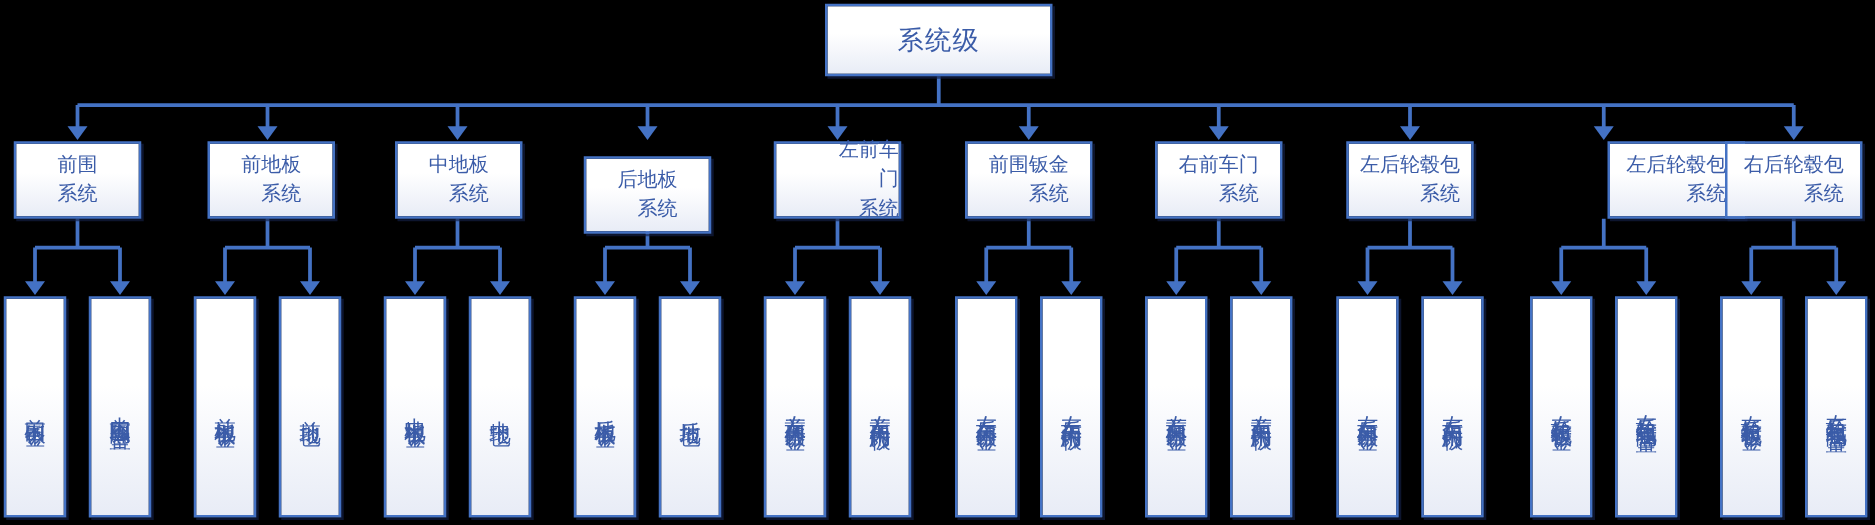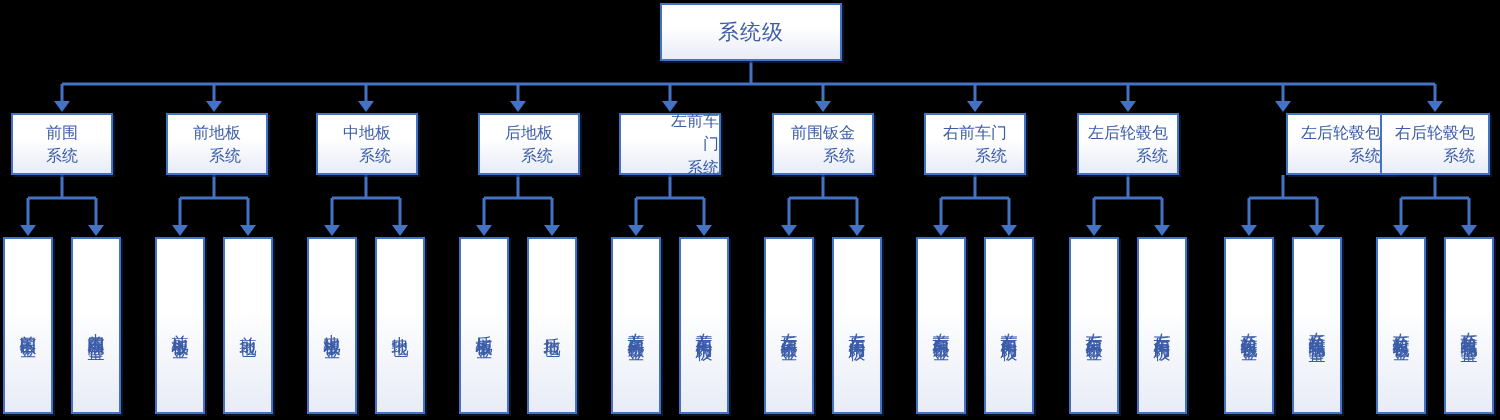--- a/index.html
+++ b/index.html
@@ -144,21 +144,21 @@
       <div class="box branch" style="left: 316px; width: 102px;">
         <span class="lbl">中地板
 系统</span>
       </div>
       <div class="box leaf" style="left: 307px; width: 50px;">
         <span class="lbl">中地板钣金</span>
       </div>
       <div class="box leaf" style="left: 375px; width: 50px;">
         <span class="lbl">中地毯</span>
       </div>
-      <div class="box branch" style="left: 478px; width: 102px;">
+      <div class="box branch" style="left: 467px; width: 102px; margin-top: 12px;">
         <span class="lbl">后地板
 系统</span>
       </div>
       <div class="box leaf" style="left: 459px; width: 50px;">
         <span class="lbl">后地板钣金</span>
       </div>
       <div class="box leaf" style="left: 527px; width: 50px;">
         <span class="lbl">后地毯</span>
       </div>
       <div class="box branch" style="left: 619px; width: 102px; padding-left: 48px;">

